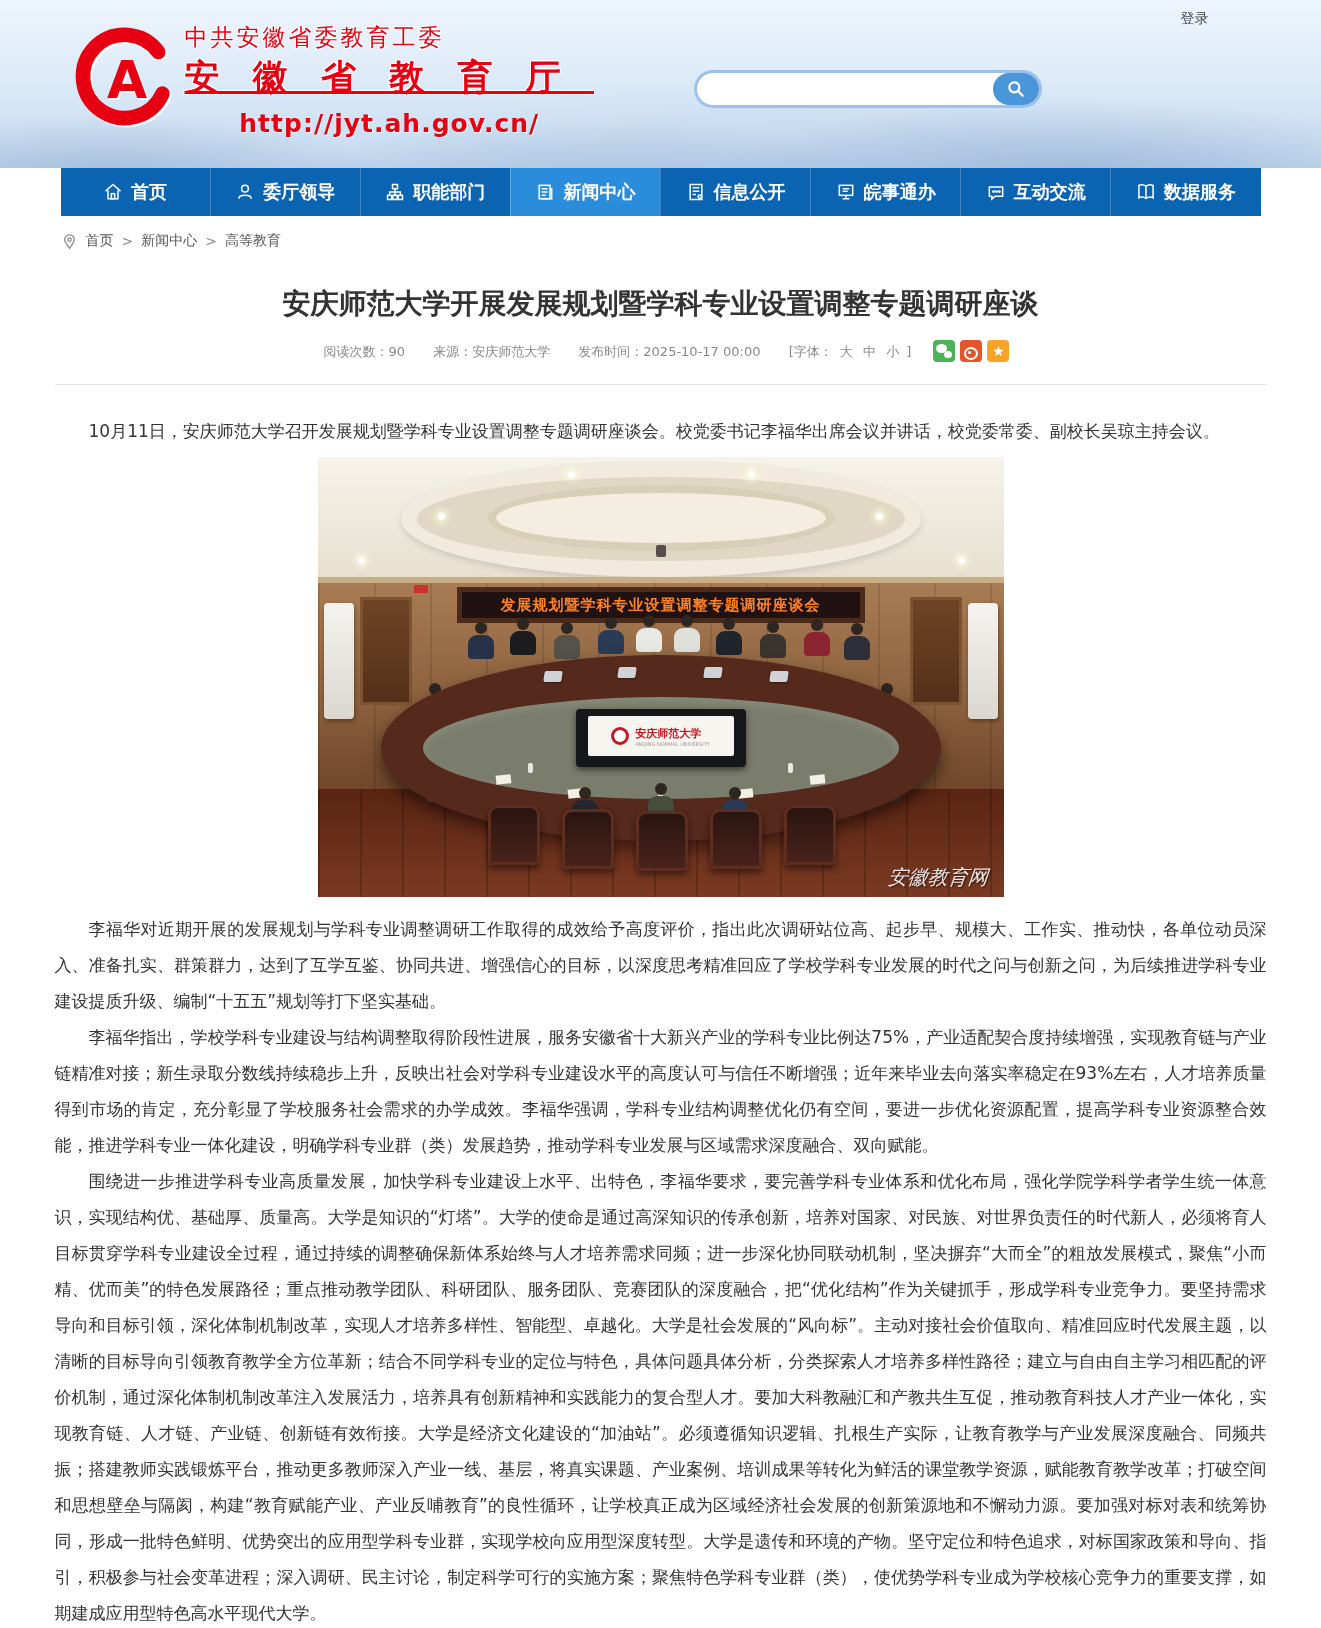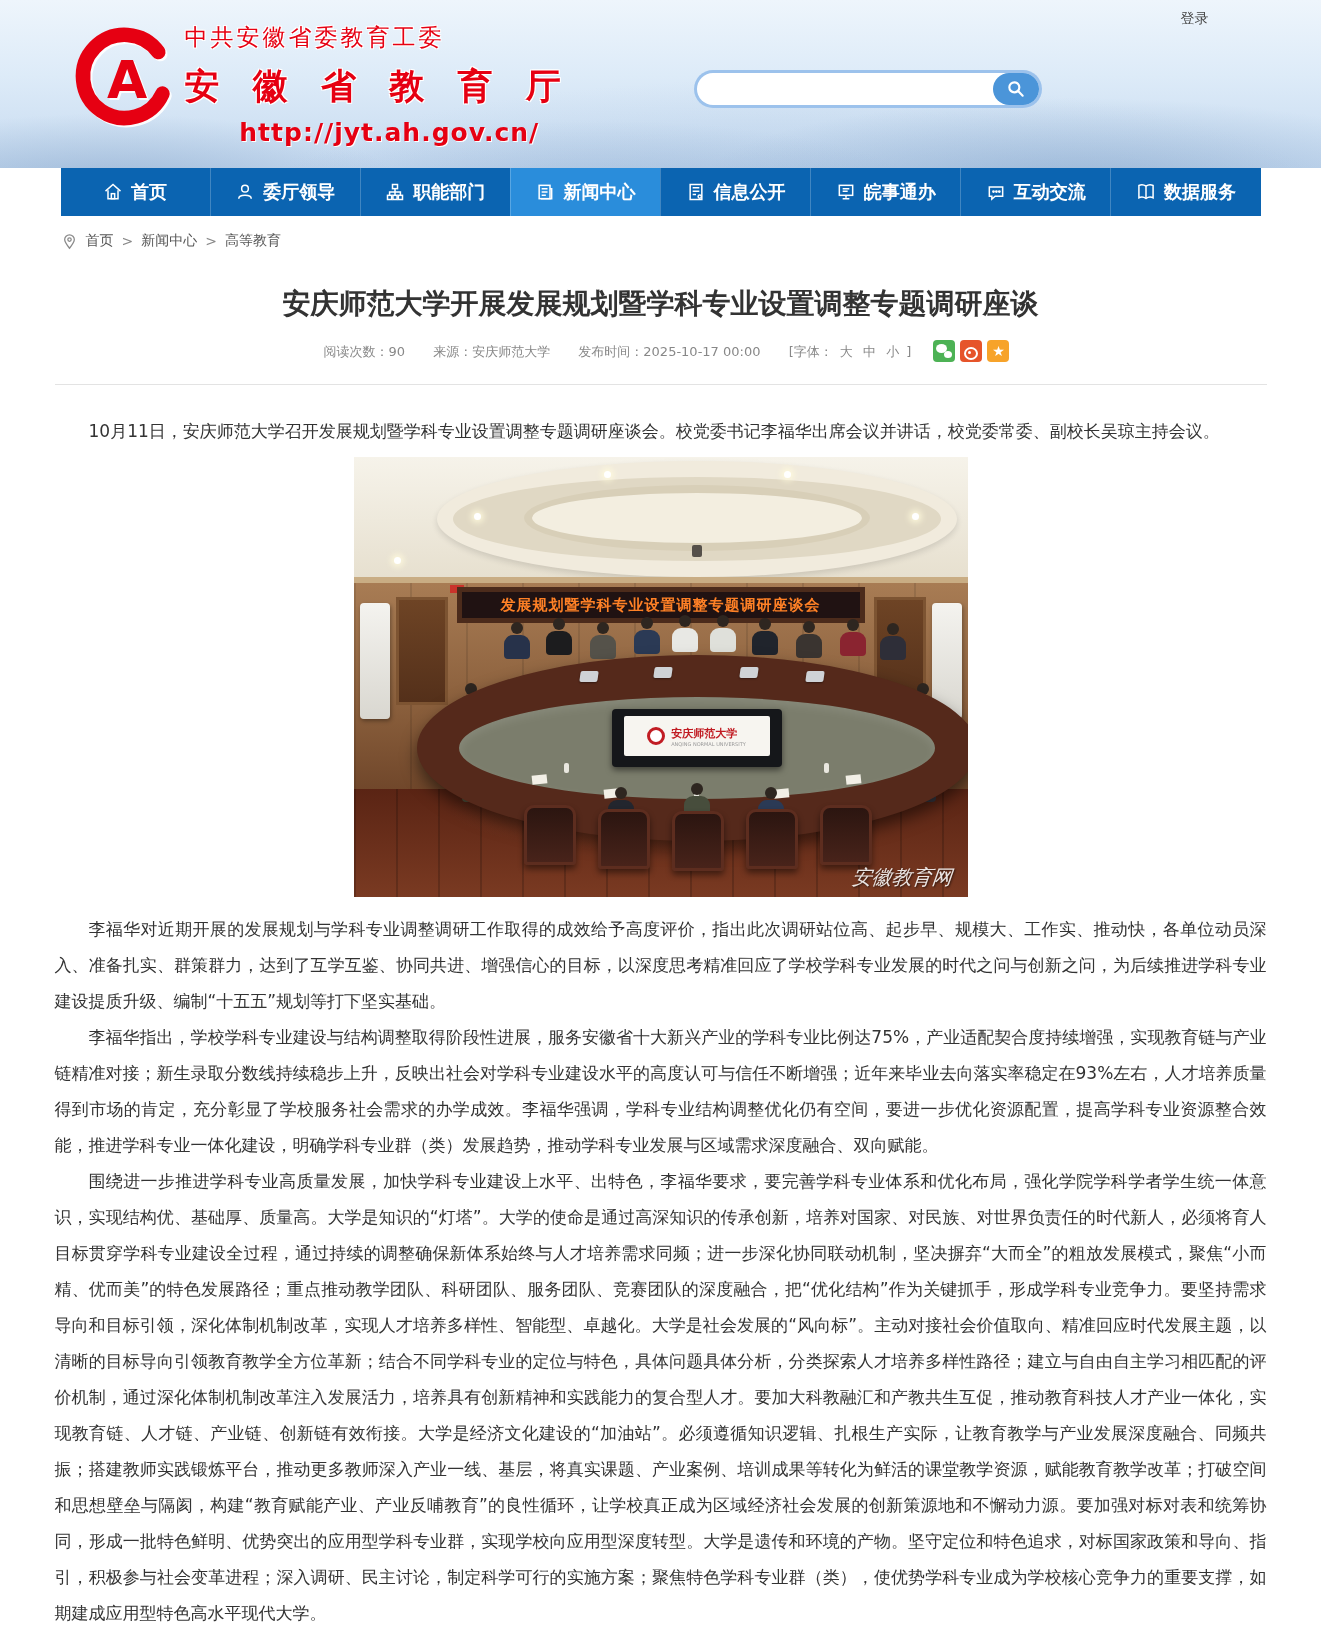--- a/index.html
+++ b/index.html
@@ -15,21 +15,21 @@
       radial-gradient(ellipse 620px 140px at 82% 110%, rgba(120,155,195,.5), transparent 62%),
       radial-gradient(ellipse 800px 200px at 60% 130%, rgba(150,180,215,.35), transparent 70%),
       linear-gradient(180deg,#eef5fc 0%,#ddebf8 45%,#c6daf0 100%);
   }
   .header-inner { position:relative; width:1200px; height:160px; margin:0 auto; }
   .login { position:absolute; top:10px; right:52px; font-size:14px; color:#444; cursor:pointer; }
   .logo-group { position:absolute; left:12px; top:22px; display:flex; align-items:flex-start; }
   .logo-mark { width:104px; height:110px; margin-right:8px; filter:drop-shadow(2px 2px 0 rgba(255,255,255,.9)); }
   .org-col { display:flex; flex-direction:column; }
   .org1 { color:#e60012; font-weight:normal; font-size:23px; letter-spacing:3px; text-shadow:1px 1px 0 #fff,-1px -1px 0 #fff,1px -1px 0 #fff,-1px 1px 0 #fff; white-space:nowrap; }
-  .org2 { color:#e60012; font-weight:bold; font-size:35px; letter-spacing:0.95em; margin-top:10px; text-shadow:1px 1px 0 #fff,-1px -1px 0 #fff,1px -1px 0 #fff,-1px 1px 0 #fff; white-space:nowrap; }
+  .org2 { color:#e60012; font-weight:bold; font-size:35px; letter-spacing:0.95em; margin-top:1px; text-shadow:1px 1px 0 #fff,-1px -1px 0 #fff,1px -1px 0 #fff,-1px 1px 0 #fff; white-space:nowrap;text-decoration:underline; }
   .org-url { color:#e60012; font-weight:bold; font-size:25px; margin-top:8px; text-align:center; letter-spacing:1px; text-shadow:1px 1px 0 #fff; }
   .search-wrap { position:absolute; left:633px; top:70px; width:348px; height:38px; background:#9cc2ec; border-radius:20px; padding:3px; }
   .search-input { width:100%; height:32px; border:none; outline:none; border-radius:17px; padding:0 46px 0 14px; font-size:14px; background:#fff; }
   .search-btn { position:absolute; right:3px; top:3px; width:46px; height:32px; border:none; background:#4b95d9; border-radius:16px; cursor:pointer; display:flex; align-items:center; justify-content:center; }
   .access-group { position:absolute; right:8px; top:50px; display:flex; gap:34px; }
   .access-item { display:flex; flex-direction:column; align-items:center; color:#1464b4; font-weight:bold; font-size:18px; cursor:pointer; }
   .access-item svg { margin-bottom:4px; }
 
   
   .navbar { width:1200px; margin:0 auto; height:48px; background:#0b64b1; display:flex; }
@@ -55,21 +55,21 @@
   .sicon.wechat::after { content:""; position:absolute; right:3px; bottom:4px; width:8px; height:7px; background:#fff; border-radius:50%; }
   .sicon.weibo { background:#e6542a; }
   .sicon.weibo::before { content:""; position:absolute; left:4px; top:7px; width:10px; height:9px; border:2px solid #fff; border-radius:50%; }
   .sicon.weibo::after { content:""; position:absolute; left:8px; top:11px; width:3px; height:3px; background:#fff; border-radius:50%; }
   .sicon.fav { background:#f7a32a; color:#fff; text-align:center; line-height:22px; font-size:14px; }
   .sicon.fav::before { content:"★"; }
   .a-hr { border:none; border-top:1px solid #e3e3e3; margin:22px 0 28px 0; }
   .a-body p { font-size:17px; line-height:36px; color:#333; text-indent:2em; text-align:justify; }
 
   
-  .photo { position:relative; width:614px; height:440px; margin:8px auto 14px auto; overflow:hidden; background:#1d1410; }
+  .photo { position:relative; width:686px; height:440px; margin:8px auto 14px auto; overflow:hidden; background:#1d1410; }
   .ceiling { position:absolute; left:0; top:0; width:100%; height:126px; background:linear-gradient(180deg,#f6f3ea,#e6dfce); }
   .cring1 { position:absolute; left:83px; top:4px; width:520px; height:116px; border-radius:50%; background:#e0d8c4; border:16px solid #f1ebdd; box-shadow:0 3px 6px rgba(0,0,0,.12); }
   .cring2 { position:absolute; left:170px; top:28px; width:346px; height:66px; border-radius:50%; background:#f3eee0; border:8px solid #d8cfb8; }
   .clight { position:absolute; width:7px; height:7px; border-radius:50%; background:#fff; box-shadow:0 0 6px 3px rgba(255,250,220,.9); }
   .projector { position:absolute; left:338px; top:88px; width:10px; height:12px; background:#55504a; border-radius:2px; }
   .wall { position:absolute; left:0; top:126px; width:100%; height:224px;
     background:repeating-linear-gradient(90deg, rgba(0,0,0,.10) 0 2px, transparent 2px 56px),
                linear-gradient(180deg,#a87c54 0%,#8a5f3c 55%,#6b4227 100%); }
   .molding { position:absolute; left:0; top:120px; width:100%; height:7px; background:#c9ad84; }
   .door { position:absolute; top:140px; width:52px; height:108px; background:linear-gradient(180deg,#6e4425,#54301a); border:3px solid #7d5432; }

